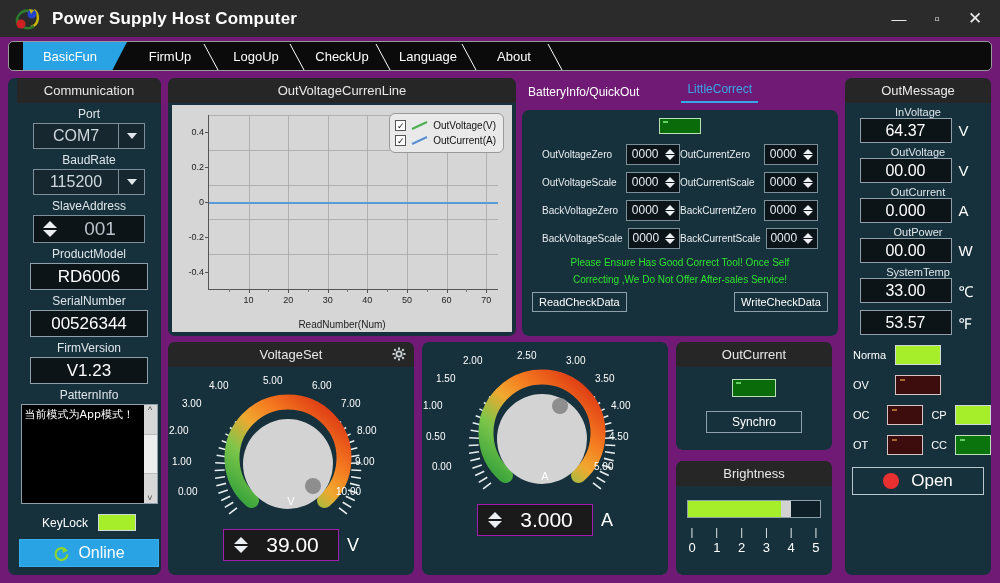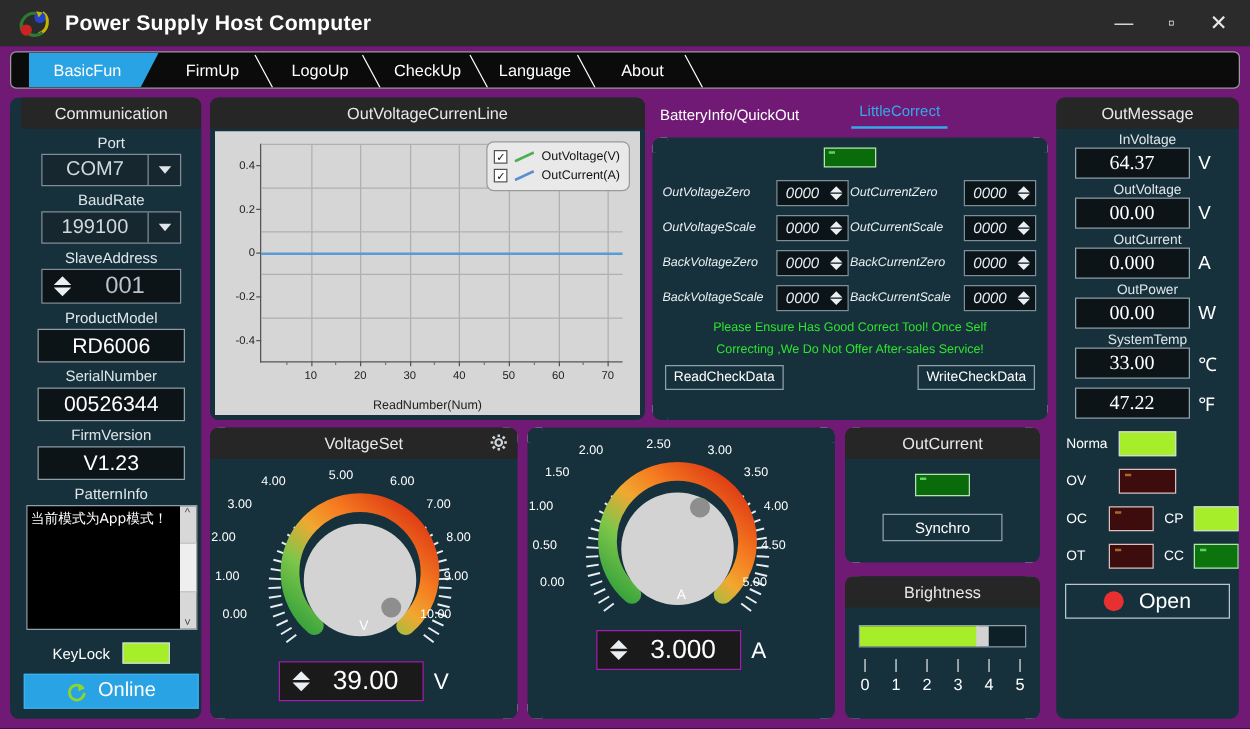--- a/index.html
+++ b/index.html
@@ -210,21 +210,21 @@
   }
   .subtab { color: #ffffff; font-size: 12px; padding: 0 6px; }
   .subtab.active {
     color: #35a9e8; border-bottom: 2px solid #35a9e8; padding-bottom: 5px;
   }
   #correctPanel { left: 522px; top: 110px; width: 316px; height: 226px; background:#16313c; }
   .cp-led-row { display: flex; justify-content: center; margin-top: 8px; }
   .cp-led { width: 42px; height: 16px; background: #0a6b0a; border: 1px solid #b9e0b9;
             position: relative; }
   .cp-led .tick { position:absolute; left:3px; top:2px; width:5px; height:2px; background:#63d163;}
-  .cp-rows { padding: 0 8px; margin-top: 6px; font-style: italic; }
+  .cp-rows { padding: 0 20px; margin-top: 6px; }
   .cp-row { display: flex; align-items: center; height: 28px; }
   .cp-cell { display: flex; align-items: center; gap: 5px; width: 50%; }
   .cp-name { color: #e8eef1; font-size: 10px; width: 86px; text-align: left; }
   .cp-spin {
     width: 58px; height: 21px; background: #0b1418; border: 1px solid #7d8f99;
     display: flex; align-items: center;
   }
   .cp-spin .v { flex:1; text-align: center; color: #e7eef2; font-size: 12px; }
   .cp-spin .ar { width: 14px; display:flex;flex-direction:column;align-items:center;gap:1px;margin-right:2px;}
   .tri-up-s { width:0;height:0;border-left:5px solid transparent;border-right:5px solid transparent;border-bottom:5px solid #eceff1;}
@@ -236,21 +236,21 @@
     font-size: 11px; padding: 3px 6px;
   }
 
   
   #outPanel { left: 845px; top: 78px; width: 146px; height: 497px; }
   .om-label { text-align: center; color: #dfe6ea; font-size: 11px; margin-top: 3px; }
   .om-row { display: flex; align-items: center; justify-content: center; gap: 7px; }
   .om-box {
     width: 92px; height: 25px; background: #0d1418; border: 1px solid #8fa0aa;
     display: flex; align-items: center; justify-content: center;
-    color: #ffffff; font-size: 16px; font-family: Liberation Serif, serif;
+    color: #ffffff; font-size: 16px;
   }
   .om-unit { color: #ffffff; font-size: 15px; width: 18px; }
   .st-row { display: flex; align-items: center; margin-top: 10px; padding-left: 8px; gap: 8px; }
   .st-lbl { color: #ffffff; font-size: 11px; width: 34px; }
   .st-led { width: 46px; height: 20px; border: 1px solid #d7c3c3; position: relative;}
   .st-led.dark-red { background: #3d0c0c; }
   .st-led.dark-red .tick { position:absolute;left:4px;top:3px;width:5px;height:2px;background:#a86a2a;}
   .st-led.lime { background: #a6ee2a; border-color:#cfd8dd;}
   .st-led.green { background: #0c740c; border-color:#b9e0b9;}
   .st-led.green .tick { position:absolute;left:4px;top:3px;width:5px;height:2px;background:#63d163;}
@@ -372,21 +372,21 @@
     <div class="field-label">Port</div>
     <div class="combo">
       <div class="val">COM7</div>
       <div class="arrowbox">
           <span class="caret-down"></span>
         </div>
     </div>
 
     <div class="field-label">BaudRate</div>
     <div class="combo">
-      <div class="val">199100</div>
+      <div class="val">115200</div>
       <div class="arrowbox">
           <span class="caret-down"></span>
         </div>
     </div>
 
     <div class="field-label">SlaveAddress</div>
     <div class="spin">
       <div class="arrows">
         <span class="tri-up"></span>
           <span class="tri-dn"></span>
@@ -643,21 +643,21 @@
       <span class="om-box">00.00</span>
       <span class="om-unit">W</span>
     </div>
 
     <div class="om-label">SystemTemp</div>
     <div class="om-row">
       <span class="om-box">33.00</span>
       <span class="om-unit">℃</span>
     </div>
     <div class="om-row" style="margin-top:7px">
-      <span class="om-box">47.22</span>
+      <span class="om-box">53.57</span>
       <span class="om-unit">℉</span>
     </div>
 
     <div class="st-row">
       <span class="st-lbl">Norma</span>
       <span class="st-led lime"></span>
     </div>
     <div class="st-row">
       <span class="st-lbl">OV</span>
       <span class="st-led dark-red">

